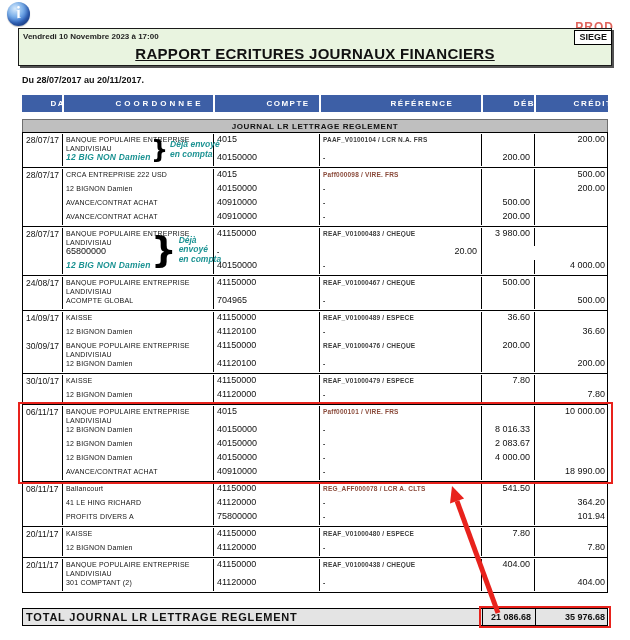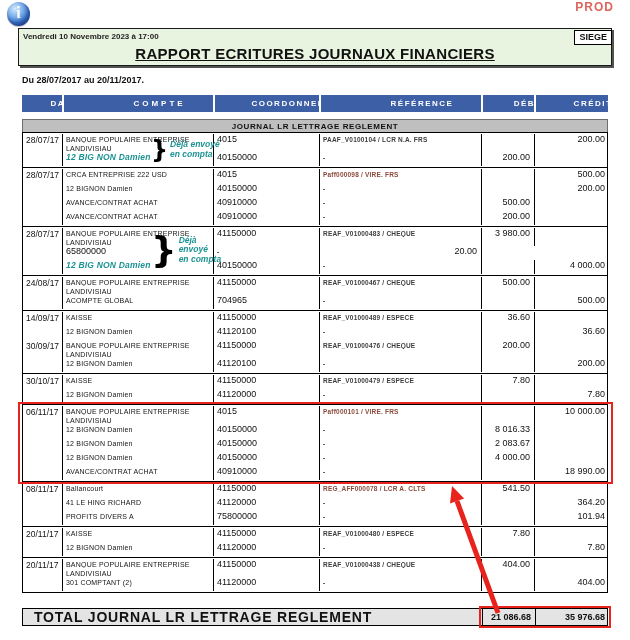--- a/index.html
+++ b/index.html
@@ -7,21 +7,21 @@
   .page { position:relative; width:630px; height:640px; background:#fff;
           font-family:"Liberation Sans", sans-serif; color:#111; overflow:hidden; }
 
   
   .info-icon { position:absolute; left:7px; top:2px; width:23px; height:24px; border-radius:50%;
     background: radial-gradient(circle at 35% 28%, #d5e9fc 0%, #7cb0ea 35%, #3b76d2 62%, #1c4da6 100%);
     box-shadow: inset -2px -3px 4px rgba(0,0,40,.35), 0 1px 1px rgba(0,0,0,.25); cursor:pointer; }
   .info-icon::after { content:"i"; position:absolute; left:0; right:0; top:1px; text-align:center;
     font-family:"Liberation Serif", serif; font-style:italic; font-weight:bold; font-size:17px;
     color:#fff; transform:rotate(-10deg); }
-  .env { position:absolute; right:16px; top:0; color:#e0655c; font-weight:bold; font-size:12px; letter-spacing:1px; }
+  .env { position:absolute; right:16px; top:20px; color:#e0655c; font-weight:bold; font-size:12px; letter-spacing:1px; }
 
   
   .band { position:absolute; left:18px; right:18px; top:28px; height:38px; background:#e9f4e0;
     border:1px solid #1a1a1a; box-shadow:2px 2px 0 rgba(40,40,40,.8); }
   .band .datetime { position:absolute; left:4px; top:3px; font-size:8px; font-weight:bold; color:#222; }
   .band .siege { position:absolute; right:-1px; top:1px; background:#fff; border:1px solid #000;
     font-size:9px; font-weight:bold; padding:1px 4px 2px; }
   .band .title { position:absolute; left:0; right:0; top:16px; text-align:center; font-size:15px;
     font-weight:bold; text-decoration:underline; letter-spacing:.3px; }
 
@@ -65,21 +65,21 @@
   .error-wrap { position:relative; margin-top:-1px; }
   .error-wrap .group { margin-top:0; }
   .error-band { height:12px; display:flex; align-items:center; justify-content:center;
     color:#e8221c; font-size:8px; font-weight:bold; letter-spacing:.5px; }
   .error-border { position:absolute; top:-2px; bottom:-2px; left:-4px; right:-5px;
     border:2px solid #e8221c; pointer-events:none; z-index:4; }
 
   
   .total-row { position:absolute; left:22px; top:608px; width:586px; height:18px; background:#e4e4e4;
     border:1px solid #000; display:grid; grid-template-columns:459px 53px 74px; align-items:center; }
-  .total-label { font-size:14px; font-weight:bold; letter-spacing:.8px; padding-left:11px; }
+  .total-label { font-size:11px; font-weight:bold; letter-spacing:.8px; padding-left:3px; }
   .total-amt { font-size:9px; font-weight:bold; text-align:right; padding-right:4px;
     border-left:1px solid #000; height:100%; display:flex; align-items:center; justify-content:flex-end; }
   .total-box { position:absolute; top:-3px; bottom:-3px; left:456px; right:-4px;
     border:2px solid #e8221c; z-index:4; pointer-events:none; }
 
   .arrow-overlay { position:absolute; left:0; top:0; width:630px; height:640px; pointer-events:none; z-index:5; }
 </style>
 </head>
 <body>
 
@@ -91,22 +91,22 @@
   <div class="band">
     <span class="datetime">Vendredi 10 Novembre 2023 à 17:00</span>
     <span class="siege">SIEGE</span>
     <div class="title">RAPPORT ECRITURES JOURNAUX FINANCIERS</div>
   </div>
 
   <div class="period">Du 28/07/2017 au 20/11/2017.</div>
 
   <div class="thead grid6" id="thead">
       <div class="hcell">DATE</div>
+      <div class="hcell">COORDONNEE</div>
       <div class="hcell">COMPTE</div>
-      <div class="hcell">COORDONNEE</div>
       <div class="hcell">RÉFÉRENCE</div>
       <div class="hcell">DÉBIT</div>
       <div class="hcell">CRÉDIT</div>
     </div>
 
   <div class="journal-band">JOURNAL LR LETTRAGE REGLEMENT</div>
 
   <div class="groups" id="groups">
       <div class="group">
         <div class="trow grid6 tight">

